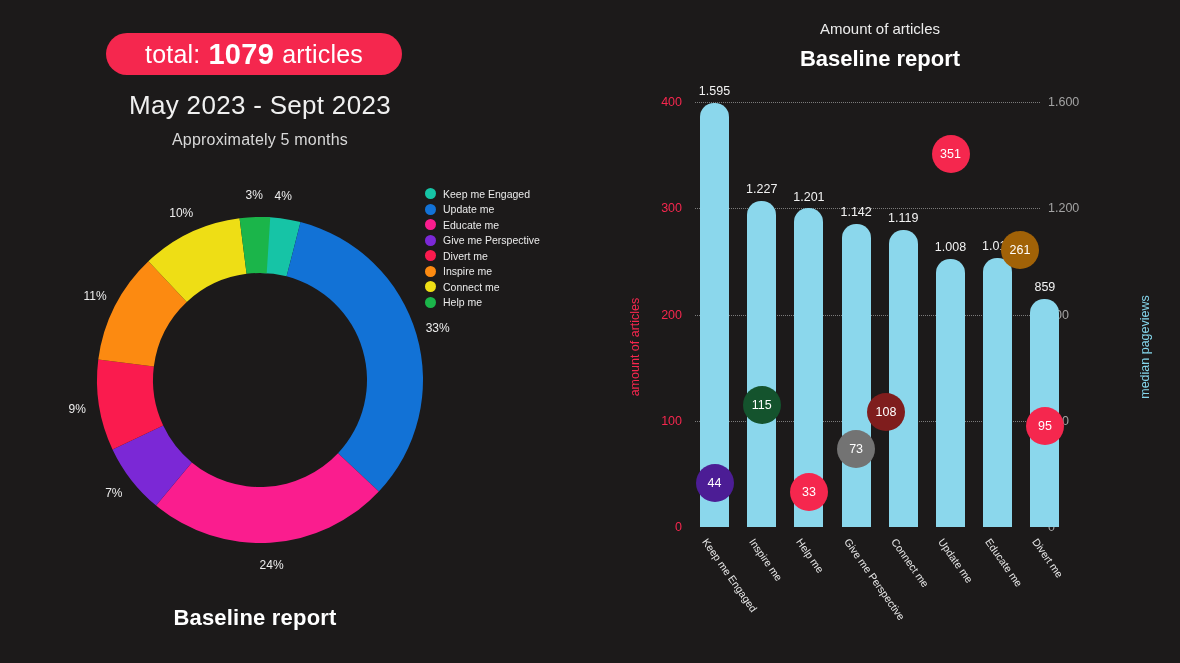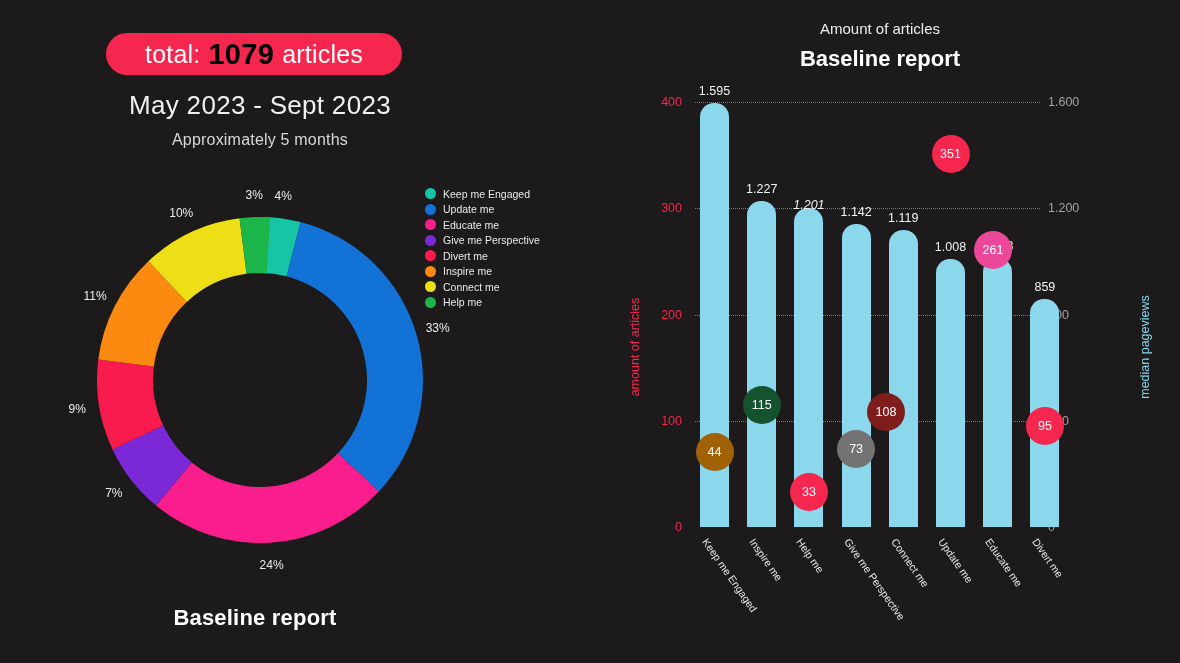--- a/index.html
+++ b/index.html
@@ -41,21 +41,21 @@
   }
   .total-pill .word {
     font-size: 25px;
     font-weight: 400;
     color: #ffffff;
     letter-spacing: 0.2px;
   }
   .total-pill .num {
     font-size: 29px;
     font-weight: 700;
-    color: #000000;
+    color: #ffffff;
     letter-spacing: 0.3px;
   }
   .date-range {
     position: absolute;
     left: 0; top: 90px;
     width: 520px;
     text-align: center;
     font-size: 26px;
     font-weight: 400;
     color: #f0f0f0;
@@ -347,35 +347,35 @@
           <div class="bar" style="left: 194.4px; top: 207.984px; height: 319.016px; background: rgb(139, 215, 236);"></div>
           <div class="bar" style="left: 241.6px; top: 223.656px; height: 303.344px; background: rgb(139, 215, 236);"></div>
           <div class="bar" style="left: 288.8px; top: 229.766px; height: 297.234px; background: rgb(139, 215, 236);"></div>
           <div class="bar" style="left: 336px; top: 259.25px; height: 267.75px; background: rgb(139, 215, 236);"></div>
           <div class="bar" style="left: 383.2px; top: 257.922px; height: 269.078px; background: rgb(139, 215, 236);"></div>
           <div class="bar" style="left: 430.4px; top: 298.828px; height: 228.172px; background: rgb(139, 215, 236);"></div>
         </div>
       <div id="bar-labels">
           <div class="bar-label" style="left: 114.5px; top: 84.3281px;">1.595</div>
           <div class="bar-label" style="left: 161.7px; top: 182.078px;">1.227</div>
-          <div class="bar-label" style="left: 208.9px; top: 198px; font-style: italic;">1.201</div>
+          <div class="bar-label" style="left: 208.9px; top: 190px;">1.201</div>
           <div class="bar-label" style="left: 256.1px; top: 204.656px;">1.142</div>
           <div class="bar-label" style="left: 303.3px; top: 210.766px;">1.119</div>
           <div class="bar-label" style="left: 350.5px; top: 240.25px;">1.008</div>
           <div class="bar-label" style="left: 397.7px; top: 238.922px;">1.013</div>
           <div class="bar-label" style="left: 444.9px; top: 279.828px;">859</div>
         </div>
       <div id="bubbles">
-          <div class="bubble" style="width: 38px; height: 38px; left: 114.5px; top: 452px; background: #a16207;">44</div>
+          <div class="bubble" style="width: 38px; height: 38px; left: 114.5px; top: 483px; background: #4c1d95;">44</div>
           <div class="bubble" style="width: 38px; height: 38px; left: 161.7px; top: 404.812px; background: #14532d;">115</div>
           <div class="bubble" style="width: 38px; height: 38px; left: 208.9px; top: 491.938px; background: rgb(245, 39, 78);">33</div>
           <div class="bubble" style="width: 38px; height: 38px; left: 256.1px; top: 449.438px; background: #737373;">73</div>
           <div class="bubble" style="width: 38px; height: 38px; left: 286px; top: 412.25px; background: #7f1d1d;">108</div>
           <div class="bubble" style="width: 38px; height: 38px; left: 350.5px; top: 154.062px; background: rgb(245, 39, 78);">351</div>
-          <div class="bubble" style="width: 38px; height: 38px; left: 393px; top: 249.688px; background: #ec4899;">261</div>
+          <div class="bubble" style="width: 38px; height: 38px; left: 420px; top: 249.688px; background: #a16207;">261</div>
           <div class="bubble" style="width: 38px; height: 38px; left: 444.9px; top: 426.062px; background: rgb(245, 39, 78);">95</div>
         </div>
       <div id="xlabels">
           <div class="xlabel" style="left: 110px; top: 536px;">Keep me Engaged</div>
           <div class="xlabel" style="left: 157.2px; top: 536px;">Inspire me</div>
           <div class="xlabel" style="left: 204.4px; top: 536px;">Help me</div>
           <div class="xlabel" style="left: 251.6px; top: 536px;">Give me Perspective</div>
           <div class="xlabel" style="left: 298.8px; top: 536px;">Connect me</div>
           <div class="xlabel" style="left: 346px; top: 536px;">Update me</div>
           <div class="xlabel" style="left: 393.2px; top: 536px;">Educate me</div>

